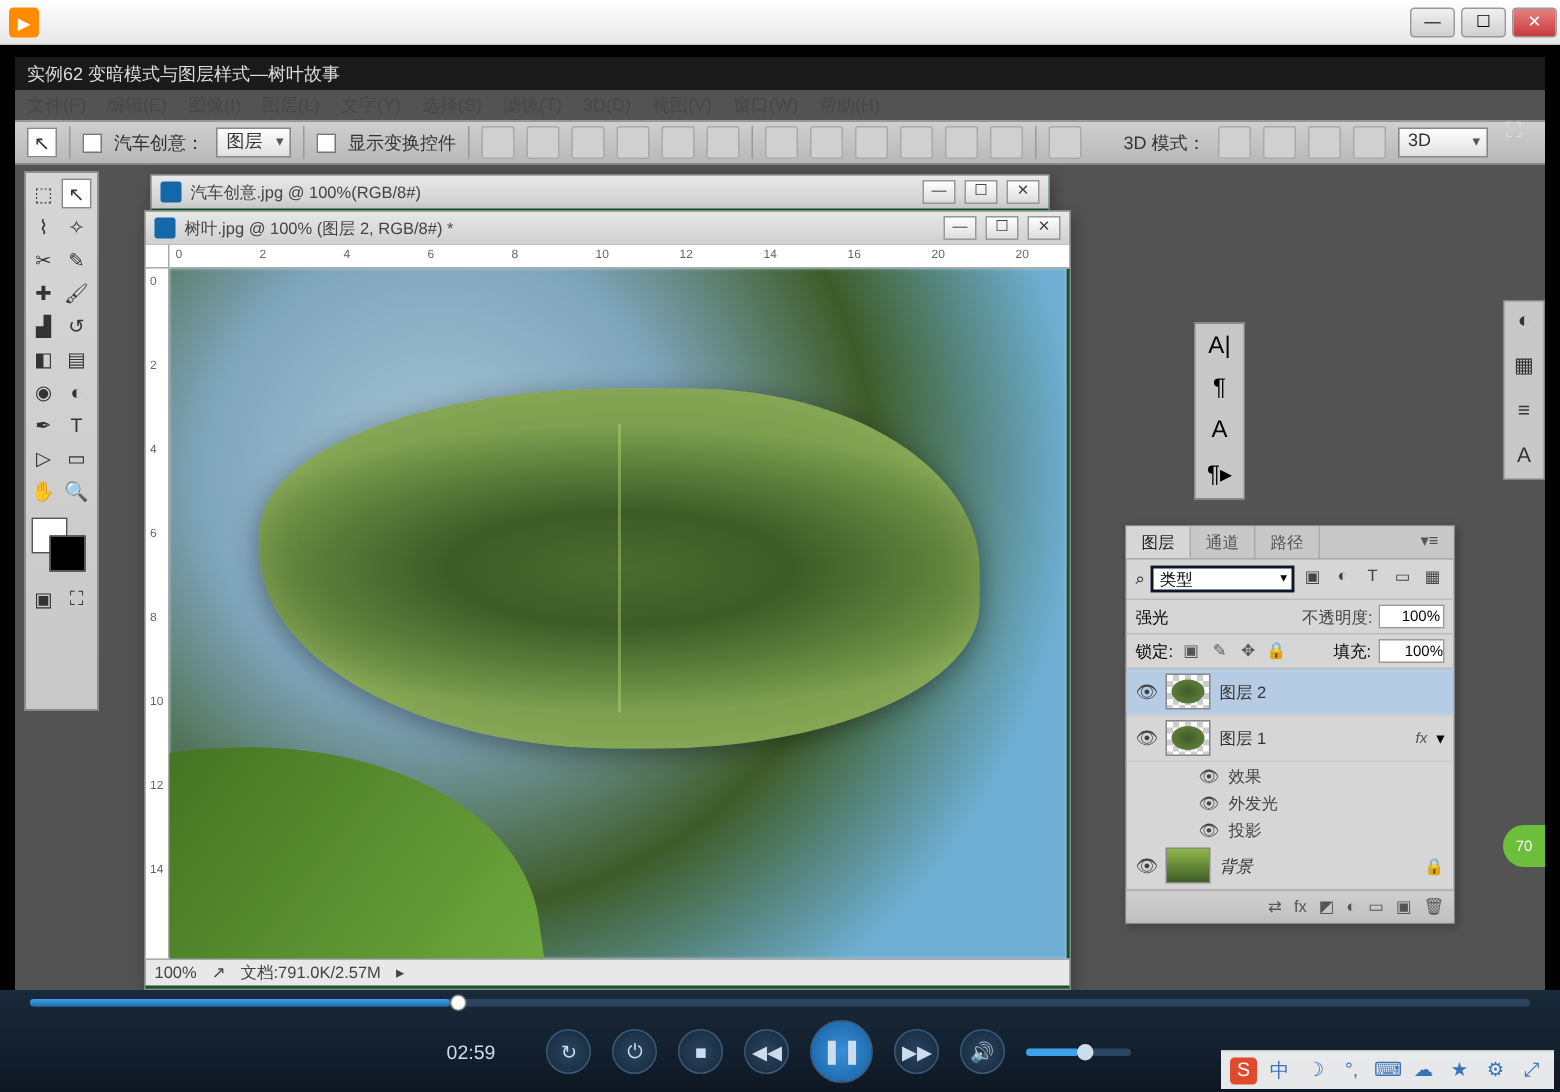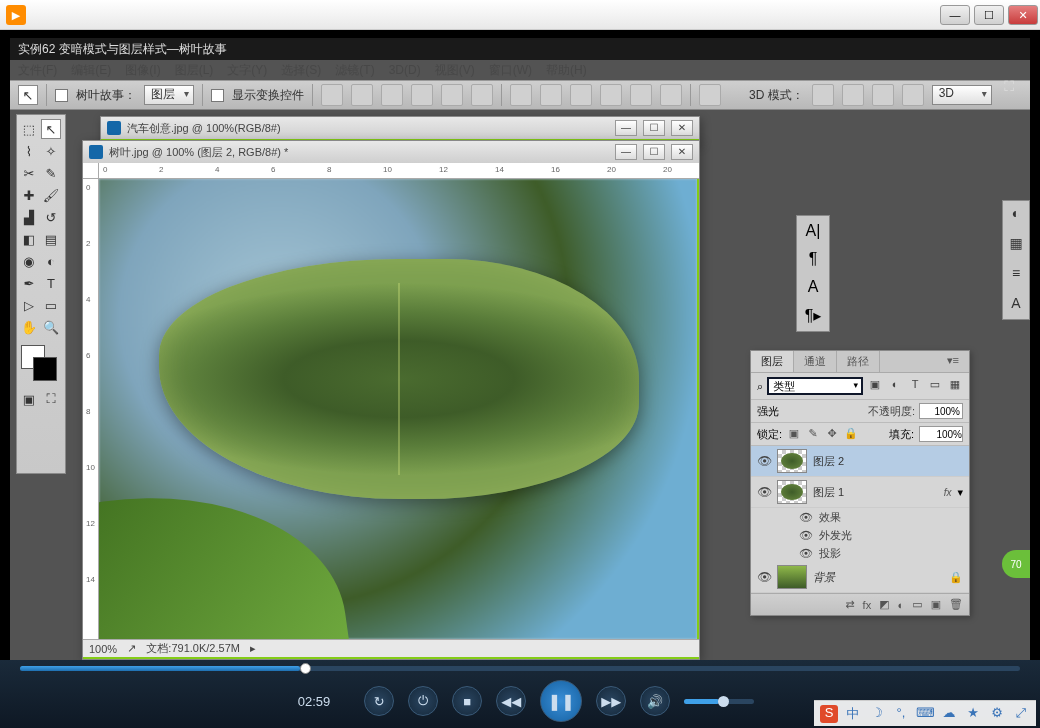--- a/index.html
+++ b/index.html
@@ -33,21 +33,21 @@
 
 .toolbox { width: 50px; background: linear-gradient(#d6d6d6,#c8c8c8); border: 1px solid #8a8a8a; margin: 4px 2px 0 6px; display: flex; flex-direction: column; padding: 4px 2px; gap: 2px; height: 360px; }
 .toolrow { display: flex; gap: 2px; }
 .tool { width: 20px; height: 20px; border: 1px solid transparent; display: flex; align-items: center; justify-content: center; font-size: 13px; color: #333; cursor: pointer; }
 .tool.sel { background: #fff; border: 1px solid #888; }
 .swatches { margin-top: 6px; position: relative; width: 44px; height: 36px; }
 .sw-fg { position: absolute; left: 2px; top: 0; width: 24px; height: 24px; background: #fff; border: 1px solid #555; }
 .sw-bg { position: absolute; left: 14px; top: 12px; width: 24px; height: 24px; background: #000; border: 1px solid #555; }
 
 
-.docwin { position: absolute; background: #84cc16; border: 1px solid #888; box-shadow: 2px 3px 10px rgba(0,0,0,.3); }
+.docwin { position: absolute; background: #14532d; border: 1px solid #888; box-shadow: 2px 3px 10px rgba(0,0,0,.3); }
 .docwin .dw-title { height: 22px; background: linear-gradient(#e8e8e8,#cfcfcf); display: flex; align-items: center; padding: 0 6px; font-size: 11px; color: #444; gap: 6px; }
 .dw-title .ps-ico { width: 14px; height: 14px; background: #1467a8; border-radius: 2px; }
 .dw-title .spacer { flex: 1; }
 .dw-title .wbtn { width: 22px; height: 16px; border: 1px solid #999; background: linear-gradient(#fff,#ddd); text-align: center; font-size: 10px; line-height: 14px; cursor: pointer; }
 .ruler-h { height: 16px; background: #fff; border-bottom: 1px solid #aaa; position: relative; font-size: 8px; color: #666; overflow: hidden; }
 .ruler-h span { position: absolute; top: 2px; }
 .ruler-v { width: 16px; background: #fff; border-right: 1px solid #aaa; position: relative; font-size: 8px; color: #666; }
 .ruler-v span { position: absolute; left: 3px; writing-mode: horizontal-tb; }
 .canvas-row { display: flex; }
 .canvas { background: #b0c8d8; position: relative; overflow: hidden; }
@@ -143,21 +143,21 @@
           <span>3D(D)</span>
           <span>视图(V)</span>
           <span>窗口(W)</span>
           <span>帮助(H)</span>
         </div>
 
         <div class="ps-options">
           <span class="tool sel">↖</span>
           <div class="opt-div"></div>
           <span class="opt-chk"></span>
-          <span>树叶故事：</span>
+          <span>汽车创意：</span>
           <span class="opt-sel">图层</span>
           <div class="opt-div"></div>
           <span class="opt-chk"></span>
           <span>显示变换控件</span>
           <div class="opt-div"></div>
           <span class="opt-icon"></span>
           <span class="opt-icon"></span>
           <span class="opt-icon"></span>
           <span class="opt-icon"></span>
           <span class="opt-icon"></span>
@@ -237,21 +237,21 @@
             <div class="dw-title">
               <span class="ps-ico"></span>
               <span>汽车创意.jpg @ 100%(RGB/8#)</span>
               <span class="spacer"></span>
               <span class="wbtn">—</span>
               <span class="wbtn">☐</span>
               <span class="wbtn">✕</span>
             </div>
           </div>
 
-          <div class="docwin" style="left:72px; top:30px; width:618px; height:520px;">
+          <div class="docwin" style="left:86px; top:30px; width:618px; height:520px;">
             <div class="dw-title">
               <span class="ps-ico"></span>
               <span>树叶.jpg @ 100% (图层 2, RGB/8#) *</span>
               <span class="spacer"></span>
               <span class="wbtn">—</span>
               <span class="wbtn">☐</span>
               <span class="wbtn">✕</span>
             </div>
             <div style="display:flex;">
               <div style="width:16px;height:16px;background:#fff;border-right:1px solid #aaa;border-bottom:1px solid #aaa;"></div>

